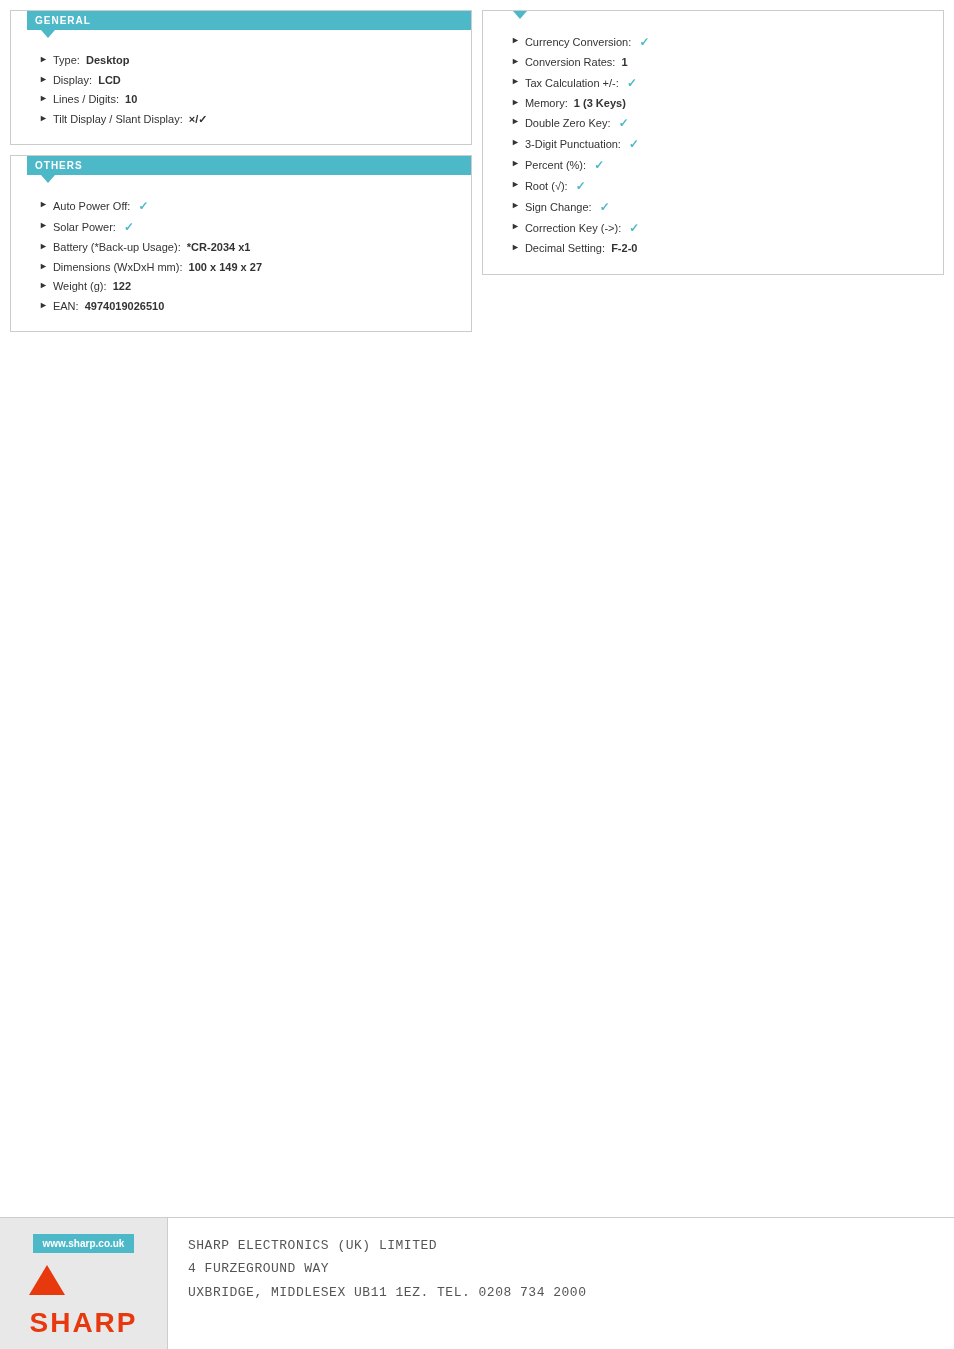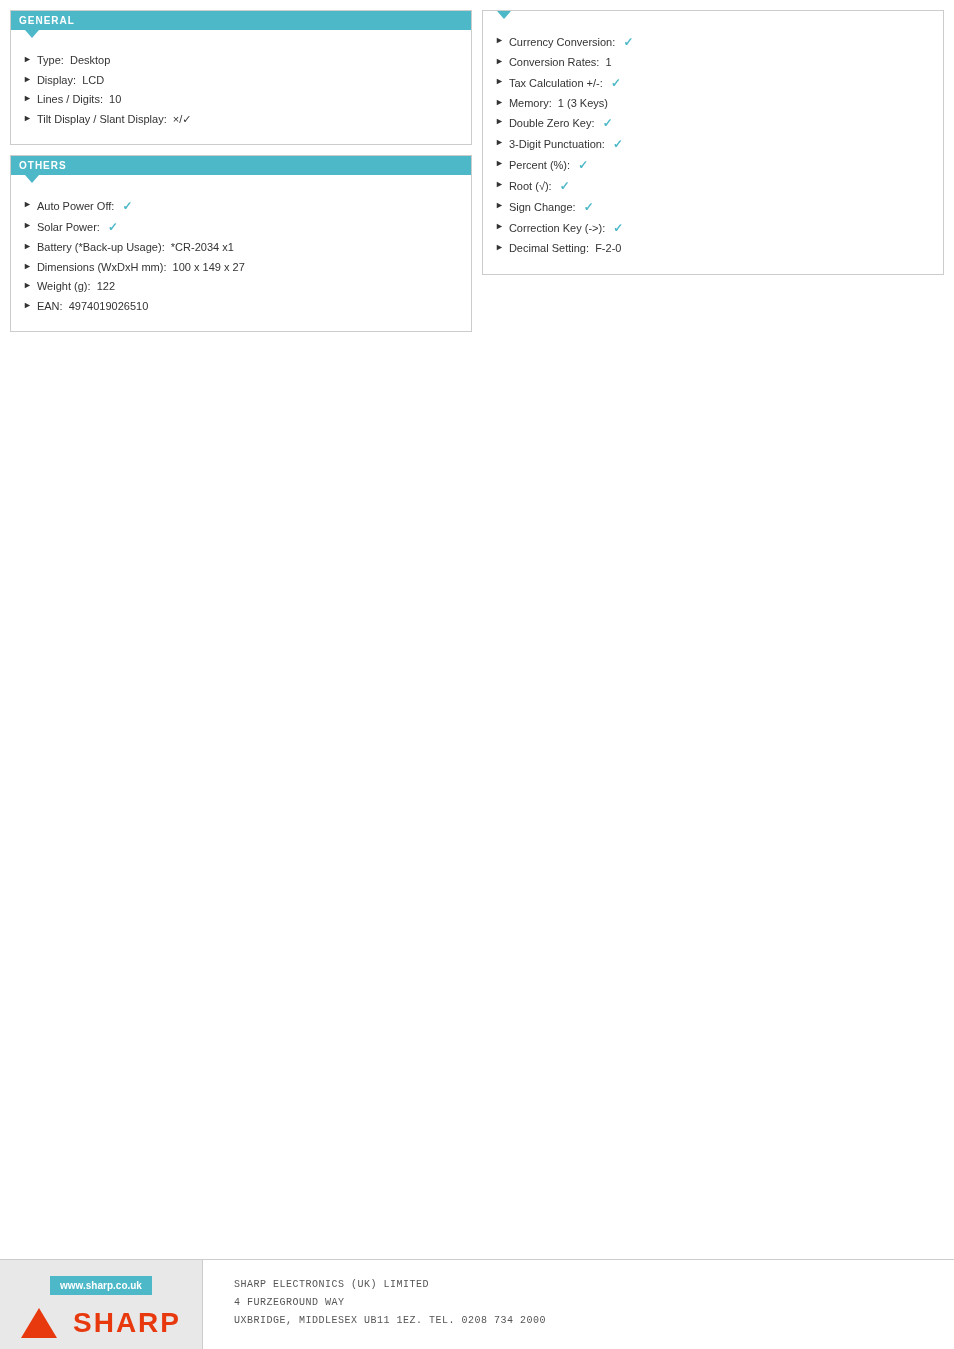--- a/index.html
+++ b/index.html
@@ -32,20 +32,21 @@
     .section-header {
       background: #4db8c8;
       color: #fff;
       font-size: 10px;
       font-weight: bold;
       padding: 4px 8px;
       letter-spacing: 1px;
     }
     .section-box {
       border: 1px solid #ccc;
+      padding-left: 16px;
     }
     .section-body {
       padding: 10px 12px 14px 12px;
       position: relative;
     }
     .section-body::before {
       content: '';
       display: block;
       width: 0;
       height: 0;
@@ -70,36 +71,36 @@
       color: #333;
       margin-right: 5px;
       font-size: 9px;
       margin-top: 1px;
       flex-shrink: 0;
     }
     .item-label {
       color: #333;
     }
     .item-value {
-      font-weight: normal;
+      font-weight: bold;
     }
     .check {
       color: #4db8c8;
       font-weight: bold;
       font-size: 12px;
       margin-left: 2px;
     }
     .footer {
       display: flex;
       align-items: stretch;
       border-top: 1px solid #ccc;
       margin-top: auto;
     }
     .footer-left {
-      width: 203px;
+      width: 168px;
       background: #e8e8e8;
       display: flex;
       flex-direction: column;
       align-items: center;
       justify-content: flex-start;
       padding: 16px 10px 10px 10px;
       border-right: 1px solid #ccc;
     }
     .website-badge {
       background: #4db8c8;
@@ -121,22 +122,22 @@
     .sharp-triangle {
       width: 0;
       height: 0;
       border-left: 18px solid transparent;
       border-right: 18px solid transparent;
       border-bottom: 30px solid #e8380d;
       margin-right: 4px;
     }
     .footer-right {
       flex: 1;
-      padding: 16px 31px;
-      font-size: 10px;
+      padding: 16px 20px;
+      font-size: 13px;
       color: #555;
       font-family: 'Courier New', monospace;
       letter-spacing: 0.5px;
       line-height: 1.8;
     }
   </style>
 </head>
 <body>
 
 <div class="page">
@@ -252,21 +253,21 @@
             </li>
           </ul>
         </div>
       </div>
     </div>
   </div>
 
   <div class="footer">
     <div class="footer-left">
       <div class="website-badge">www.sharp.co.uk</div>
-      <div style="display:flex; align-items:center; gap:12px;">
+      <div style="display:flex; gap:12px;flex-direction:column;">
         <div class="sharp-triangle"></div>
         <div class="sharp-logo">SHARP</div>
       </div>
     </div>
     <div class="footer-right">
       <div>SHARP ELECTRONICS (UK) LIMITED</div>
       <div>4 FURZEGROUND WAY</div>
       <div>UXBRIDGE, MIDDLESEX UB11 1EZ. TEL. 0208 734 2000</div>
     </div>
   </div>

